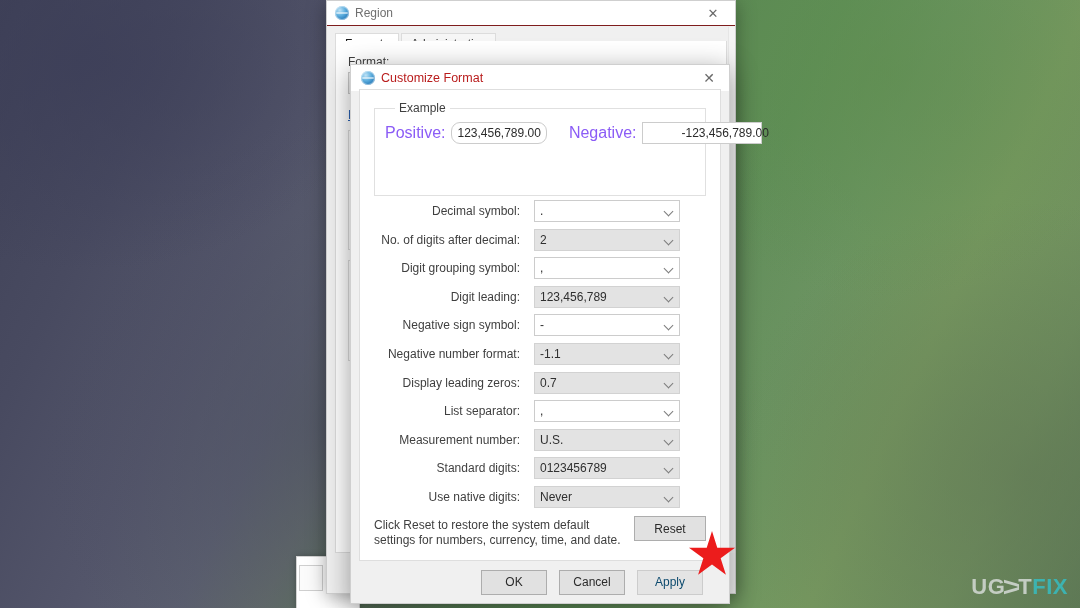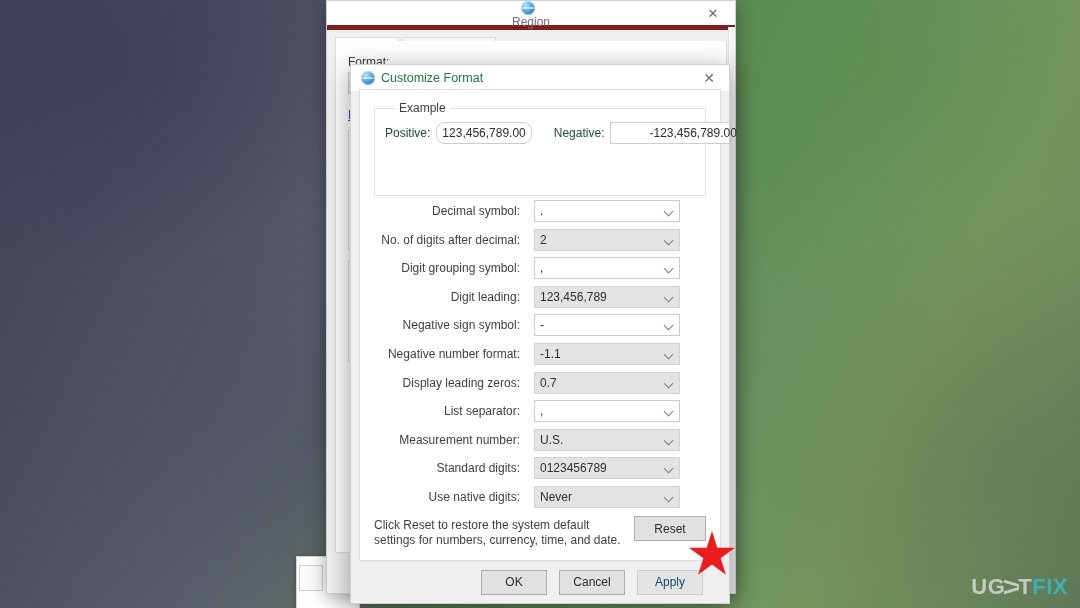--- a/index.html
+++ b/index.html
@@ -136,24 +136,24 @@
     background: #f0f0f0;
     border: 1px solid #cfcfcf;
     box-shadow: 0 3px 18px rgba(0,0,0,.35);
     font-size: 12px;
     color: #3c3c3c;
   }
   .region-titlebar {
     position: relative;
     height: 24px;
     background: #ffffff;
-    border-bottom: 5px solid #7f1d1d;
-    display: flex;
-    align-items: center;
-    flex-direction: column;
+    border-bottom: 1px solid #7f1d1d;
+    display: flex;
+    align-items: center;
+    padding-left: 8px;
   }
   .globe-icon {
     width: 14px; height: 14px;
     border-radius: 50%;
     background:
       radial-gradient(circle at 34% 30%, #bfe2f5 0%, #63b2e0 38%, #2b7fbd 72%, #1b5e91 100%);
     box-shadow: inset 0 0 0 1px rgba(255,255,255,.45);
     position: relative;
     flex: none;
     margin-right: 6px;
@@ -286,21 +286,21 @@
   .cf-titlebar {
     position: relative;
     height: 26px;
     background: #ffffff;
     display: flex;
     align-items: center;
     padding-left: 10px;
   }
   .cf-title-text {
     font-size: 12.5px;
-    color: #15803d;
+    color: #b91c1c;
   }
   .cf-close {
     position: absolute;
     right: 0; top: 0;
     width: 40px; height: 26px;
     display: flex; align-items: center; justify-content: center;
     color: #6a6a6a;
     font-size: 14px;
   }
 
@@ -355,22 +355,22 @@
     color: #3f3f3f;
   }
   .example-row {
     position: absolute;
     left: 10px; right: 10px;
     top: 13px;
     display: flex;
     align-items: center;
   }
   .ex-label {
-    font-size: 12px;
-    color: #14532d;
+    font-size: 16px;
+    color: #8b5cf6;
     margin-right: 6px;
     white-space: nowrap;
   }
   .ex-field {
     height: 22px;
     border: 1px solid #cccccc;
     background: #ffffff;
     font-size: 12px;
     line-height: 20px;
     padding: 0 5px;

